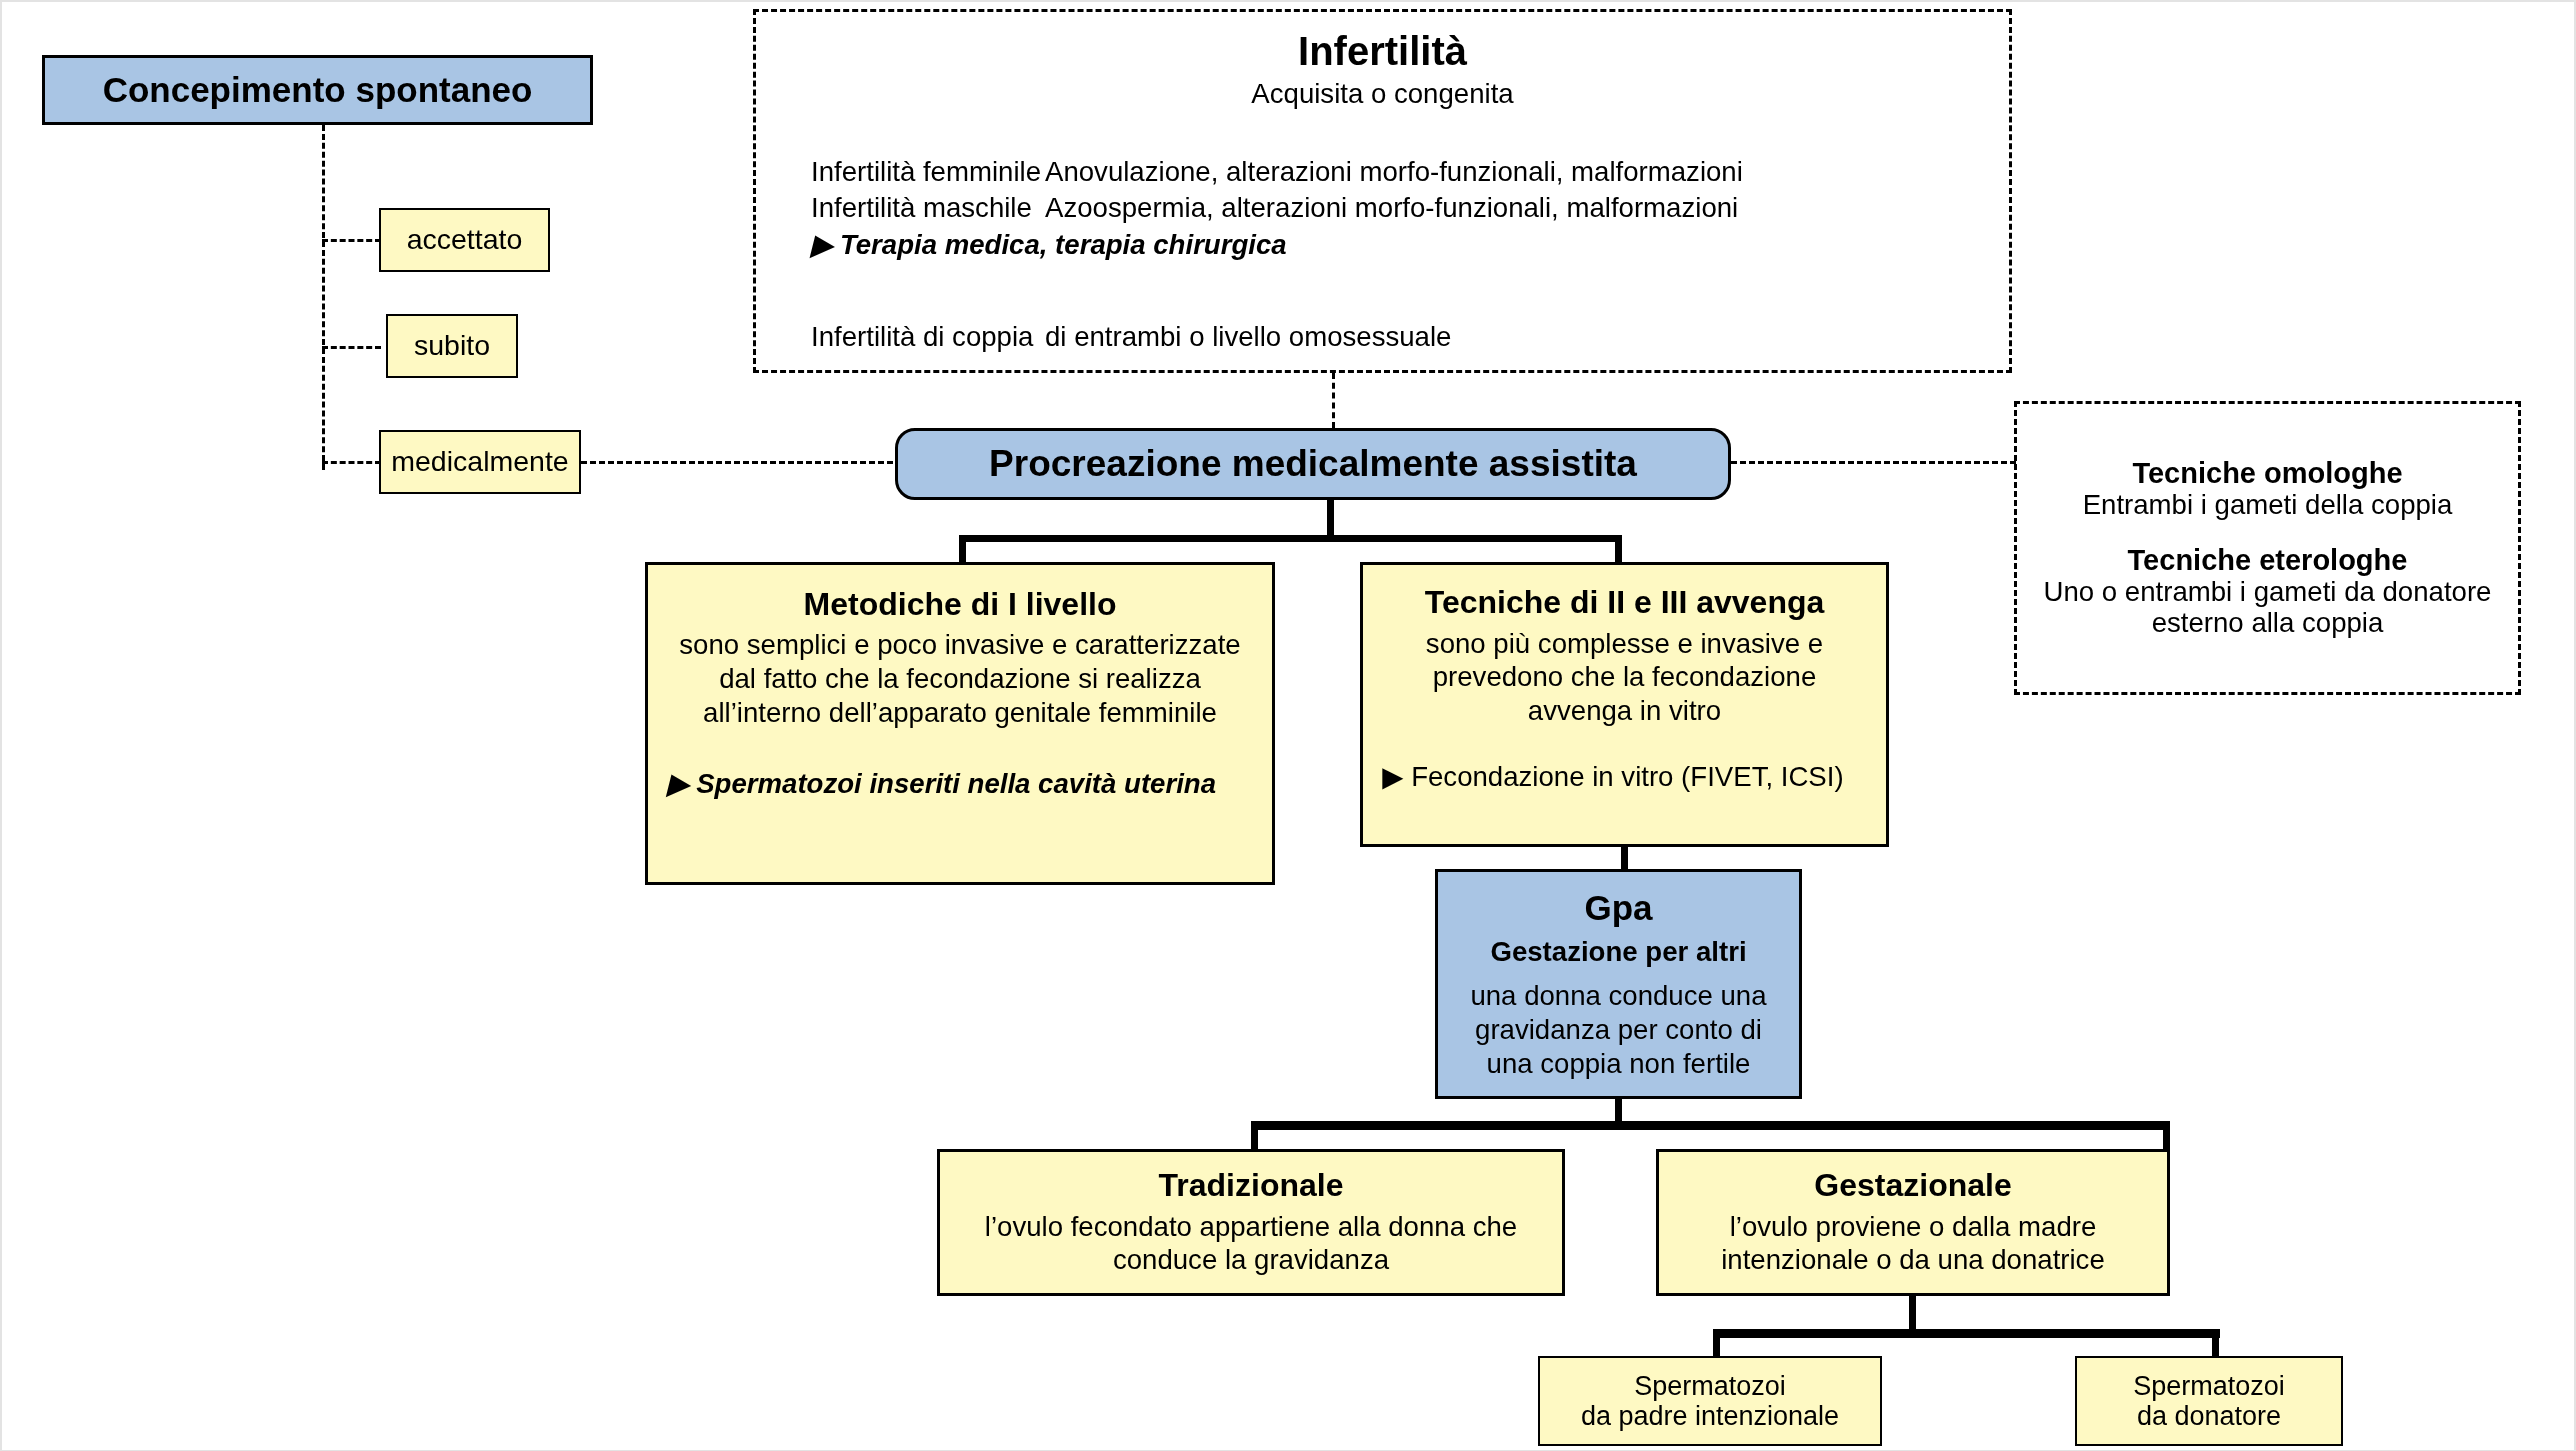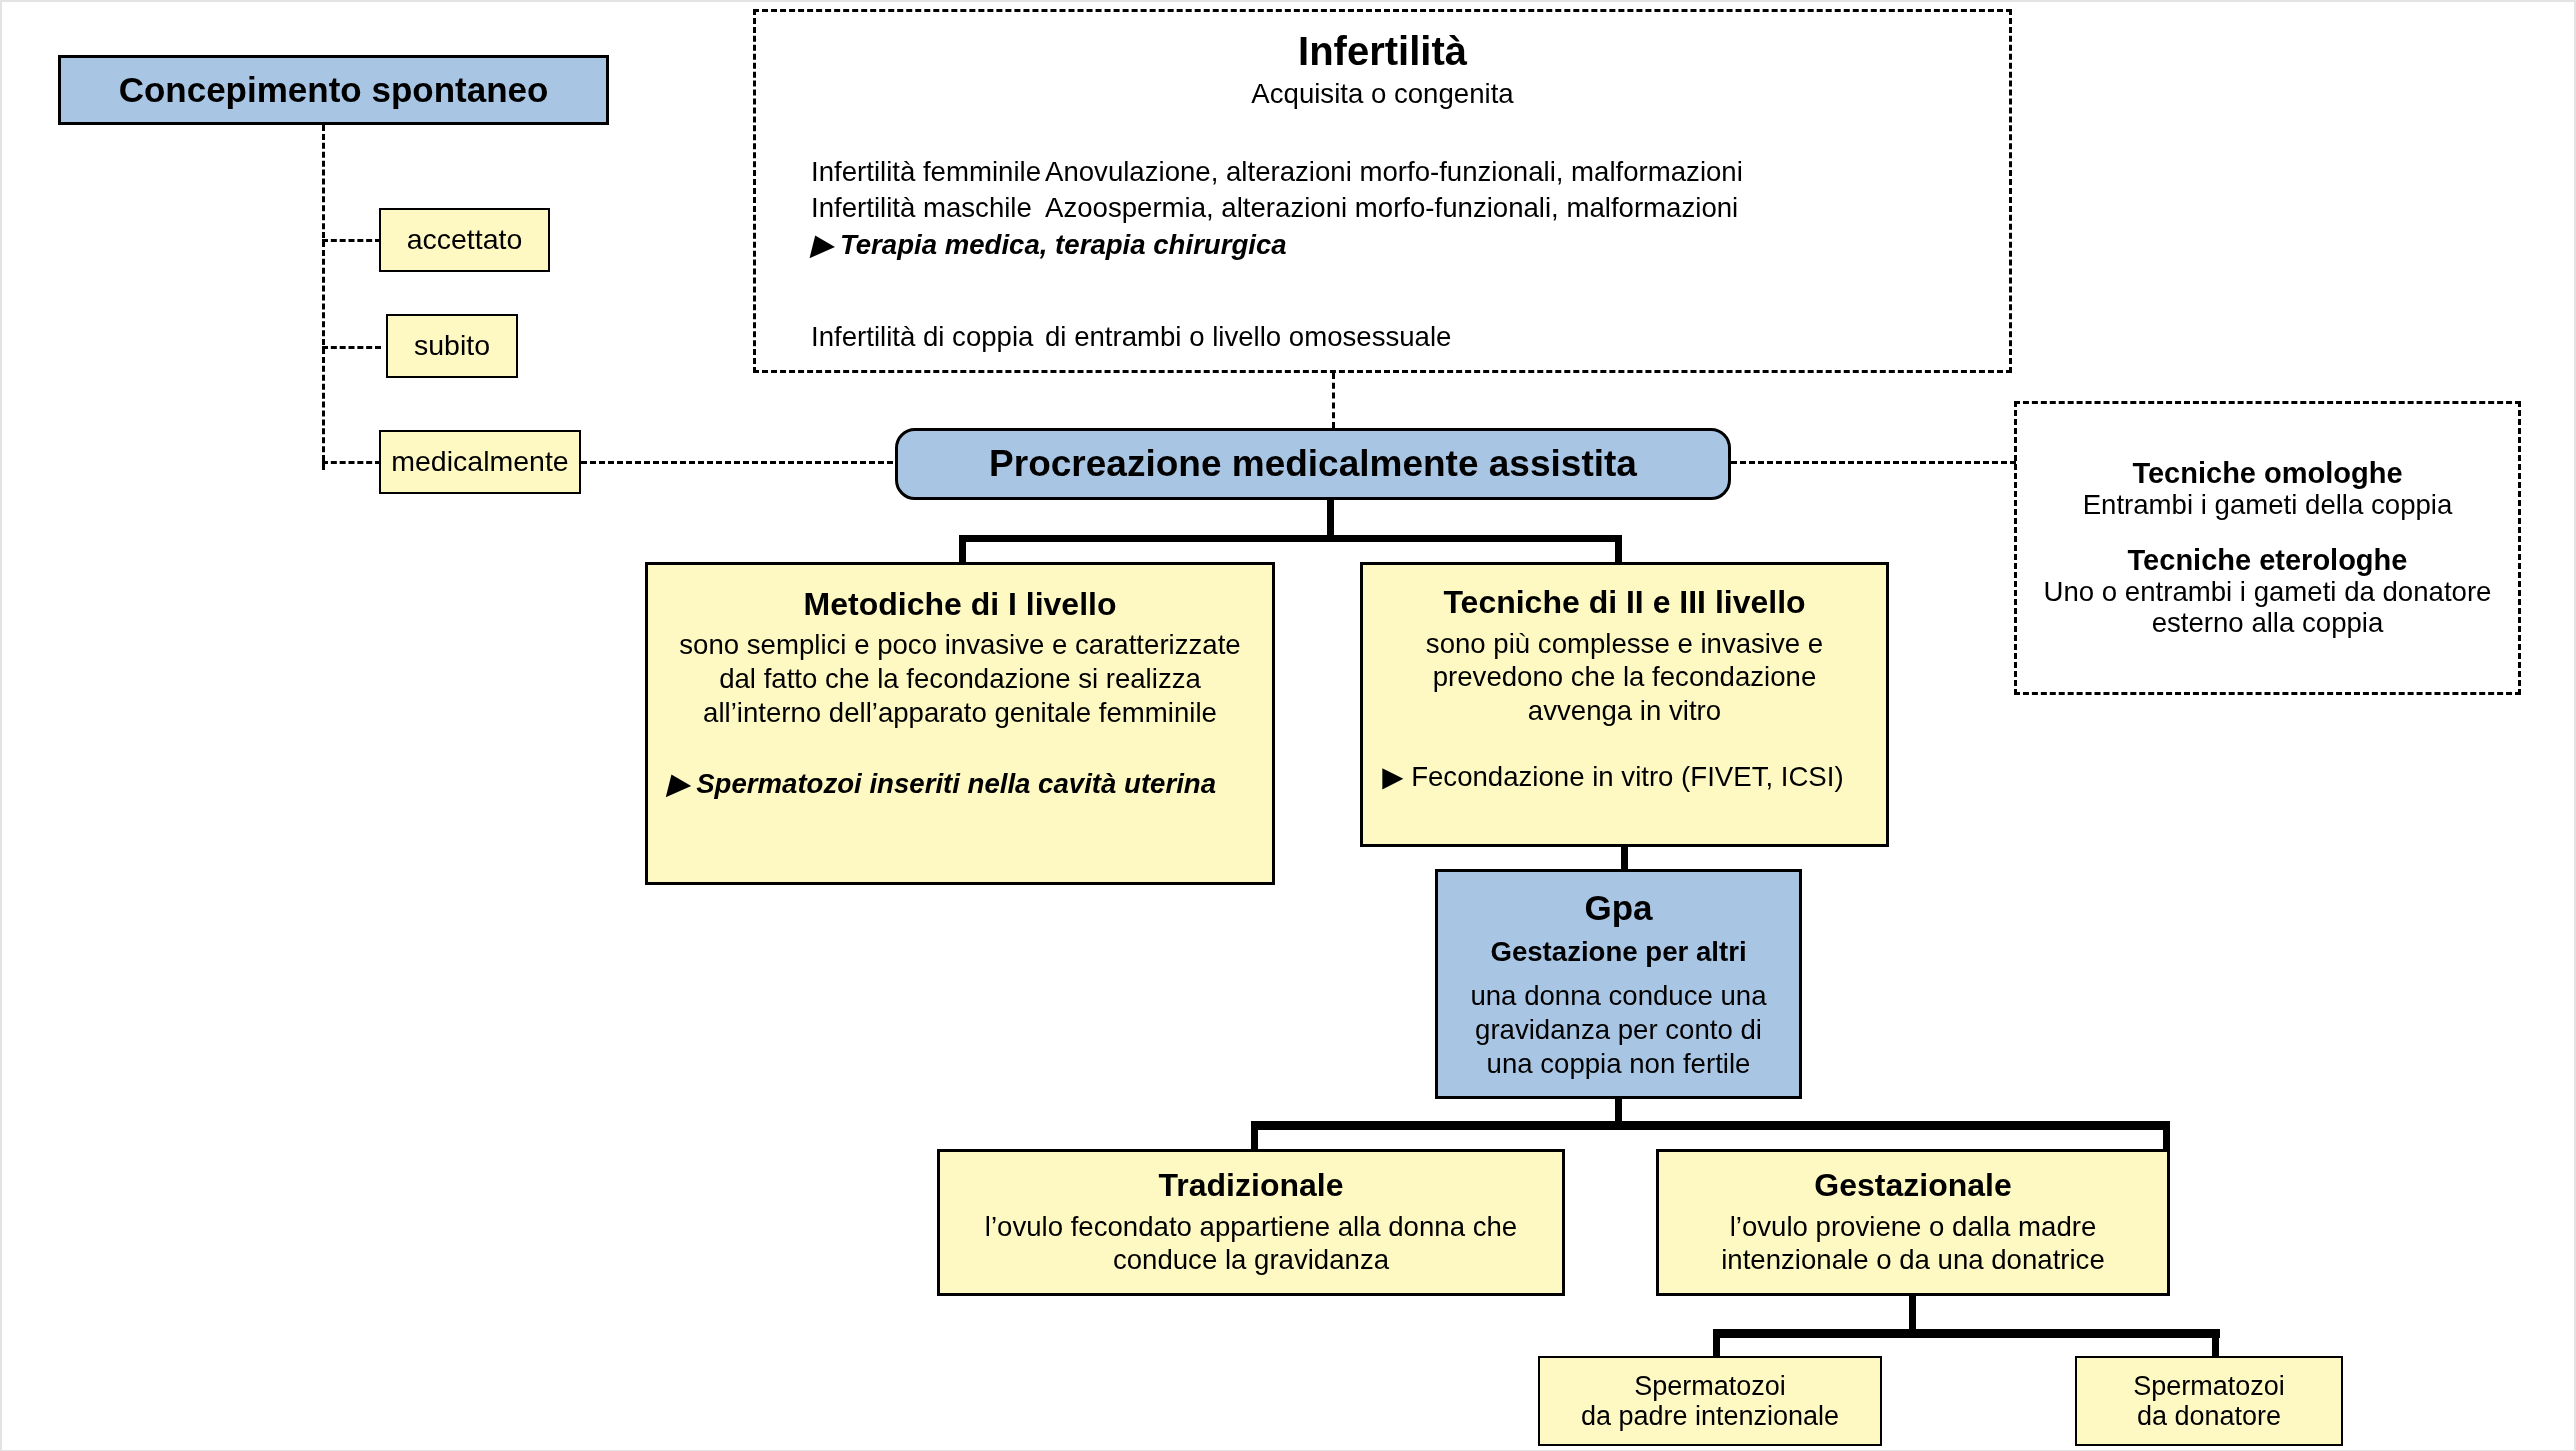--- a/index.html
+++ b/index.html
@@ -102,21 +102,21 @@
     text-align: center;
   }
   .inf-hd .ttl { font-size: 40px; }
   .inf-hd .sub { font-size: 27.6px; margin-top: 5.5px; }
 </style>
 </head>
 <body>
 
 <div id="canvas">
 
-  <div class="box blue" style="left:56px; top:53px; width:551px; height:70px; font-size:35px;">
+  <div class="box blue" style="left:40px; top:53px; width:551px; height:70px; font-size:35px;">
     <span class="ttl">Concepimento spontaneo</span>
   </div>
 
   <div class="dline-v" style="left:320px; top:123px; height:345px;"></div>
 
   <div class="dline-h" style="left:320px; top:237px; width:59px;"></div>
   <div class="dline-h" style="left:320px; top:344px; width:59px;"></div>
   <div class="dline-h" style="left:320px; top:459px; width:59px;"></div>
 
   <div class="box plain" style="left:377px; top:206px; width:171px; height:64px; font-size:28.5px;">
@@ -174,21 +174,21 @@
   <div class="line" style="left:957px; top:533px; width:7.3px; height:33px;"></div>
   <div class="line" style="left:1613px; top:533px; width:7.3px; height:33px;"></div>
 
   <div class="box" style="left:643px; top:560px; width:630px; height:323px; font-size:27.6px; padding:11px 14.7px; justify-content:flex-start;">
     <span class="ttl" style="font-size:32px; margin-top:11px;">Metodiche di I livello</span>
     <span class="sub" style="margin-top:5.5px; line-height:1.22;">sono semplici e poco invasive e caratterizzate dal fatto che la fecondazione si realizza all’interno dell’apparato genitale femminile</span>
     <span class="bullet" style="margin-top:40px; padding-left:9.2px;">▶ Spermatozoi inseriti nella cavità uterina</span>
   </div>
 
   <div class="box" style="left:1358px; top:560px; width:529px; height:285px; font-size:27.6px; padding:11px 14.7px; justify-content:flex-start;">
-    <span class="ttl" style="font-size:32px; margin-top:9.2px;">Tecniche di II e III livello</span>
+    <span class="ttl" style="font-size:32px; margin-top:9.2px;">Tecniche di II e III avvenga</span>
     <span class="sub" style="margin-top:5.5px; line-height:1.22;">sono più complesse e invasive e prevedono che la fecondazione avvenga in vitro</span>
     <span class="bullet-reg" style="margin-top:35px; padding-left:9.2px;">▶ Fecondazione in vitro (FIVET, ICSI)</span>
   </div>
 
   <div class="line" style="left:1619px; top:843px; width:7.3px; height:26px;"></div>
 
   <div class="box blue" style="left:1433px; top:867px; width:367px; height:230px; font-size:27.6px; padding:7.3px 11px;gap:8px;">
     <span class="ttl" style="font-size:35px;">Gpa</span>
     <span class="subb" style="font-size:27.6px; margin-top:1.8px;">Gestazione per altri</span>
     <span class="sub" style="margin-top:3.7px; line-height:1.22;">una donna conduce una gravidanza per conto di una coppia non fertile</span>

